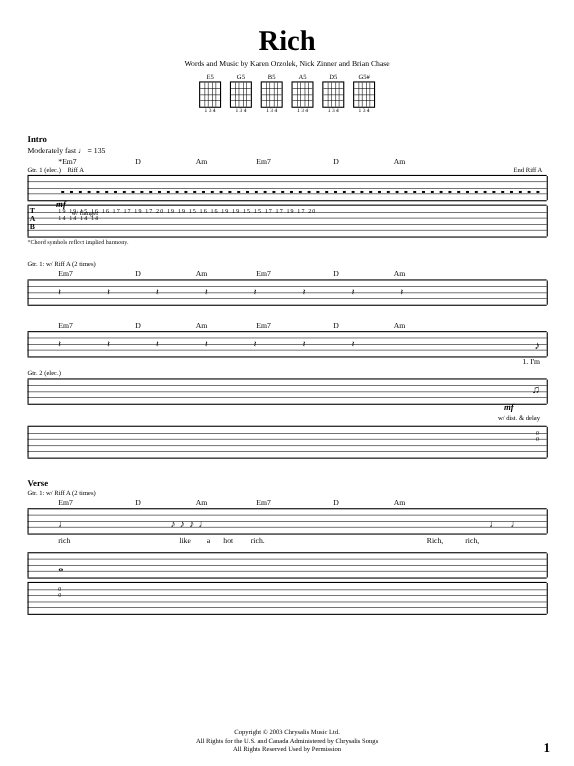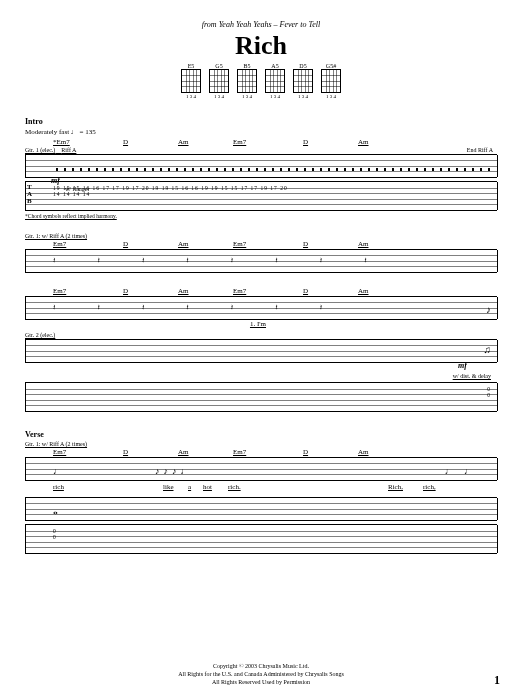--- a/index.html
+++ b/index.html
@@ -27,21 +27,21 @@
     linear-gradient(#000,#000) 20% 0/0.5px 100% no-repeat,
     linear-gradient(#000,#000) 40% 0/0.5px 100% no-repeat,
     linear-gradient(#000,#000) 60% 0/0.5px 100% no-repeat,
     linear-gradient(#000,#000) 80% 0/0.5px 100% no-repeat;
   }
   .chord-diag .fret { font-size: 5px; margin-top: 1px; }
 
   .section-label { font-size: 8px; font-weight: bold; margin: 18px 0 2px 0; }
   .tempo { font-size: 7px; margin-bottom: 2px; }
 
-  .system { margin-bottom: 14px; position: relative; text-decoration: underline; }
+  .system { margin-bottom: 14px; position: relative; }
   .chord-row { display: flex; font-size: 7px; margin-bottom: 1px; padding-left: 28px; gap: 0; }
   .chord-row span { display: inline-block; }
   .chord-row .c1 { width: 70px; }
   .chord-row .c2 { width: 55px; }
   .chord-row .c3 { width: 55px; }
   .chord-row .c4 { width: 70px; }
   .chord-row .c5 { width: 55px; }
   .chord-row .c6 { width: 55px; }
 
   .staff { height: 22px; border-top: 0.5px solid #000; border-bottom: 0.5px solid #000; position: relative; background:
@@ -82,24 +82,22 @@
   .footer { position:absolute; bottom:10px; left:0; right:0; text-align:center; font-size:6px; line-height:8px; }
   .page-num { position:absolute; bottom:8px; right:22px; font-size:12px; font-weight:bold; }
 
   .end-riff { position:absolute; right:4px; top:-8px; font-size:6px; }
   .fine-print { font-size:5.5px; margin-top:2px; }
 </style>
 </head>
 <body>
 
 <div class="header">
-  <div class="source">
-    <span>from Yeah Yeah Yeahs – </span><span>Fever to Tell</span>
-  </div>
   <div class="title">Rich</div>
+  <div class="credits">Words and Music by Karen Orzolek, Nick Zinner and Brian Chase</div>
   <div class="chord-diagrams">
       <div class="chord-diag">
         <div>E5</div>
         <div class="grid"></div>
         <div class="fret">1 3 4</div>
       </div>
       <div class="chord-diag">
         <div>G5</div>
         <div class="grid"></div>
         <div class="fret">1 3 4</div>
@@ -178,21 +176,21 @@
     <span class="c2">D</span>
     <span class="c3">Am</span>
     <span class="c4">Em7</span>
     <span class="c5">D</span>
     <span class="c6">Am</span>
   </div>
   <div class="staff">
     <div class="slash-rests">𝄽 𝄽 𝄽 𝄽 𝄽 𝄽 𝄽</div>
     <span style="position:absolute; right:6px; top:7px; font-size:10px;">♪</span>
   </div>
-  <div style="text-align:center; font-size:7px; padding-right:6px;">1. I'm</div>
+  <div style="text-align:right; font-size:7px; padding-right:6px;">1. I'm</div>
   <div class="gtr-label" style="margin-top:4px;">Gtr. 2 (elec.)</div>
   <div class="staff">
     <span style="position:absolute; right:6px; top:4px; font-size:10px;">♫</span>
   </div>
   <div style="position:relative; height:10px;">
     <span class="dyn" style="right:30px; top:-2px;">mf</span>
   </div>
   <div class="annot" style="text-align:right; padding-right:6px;">w/ dist. &amp; delay</div>
   <div class="tab">
     <div class="tab-nums" style="right:6px; top:3px;">0<br>0</div>

